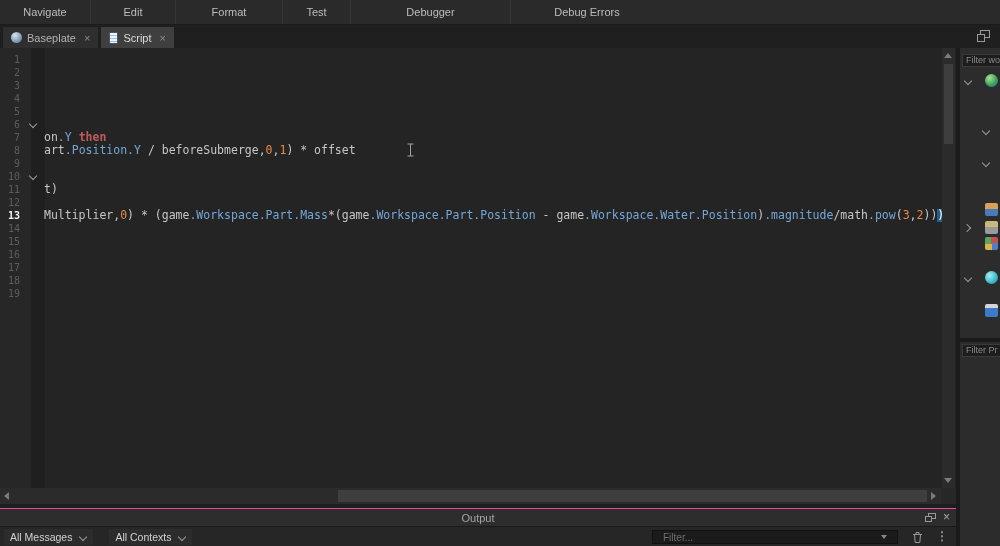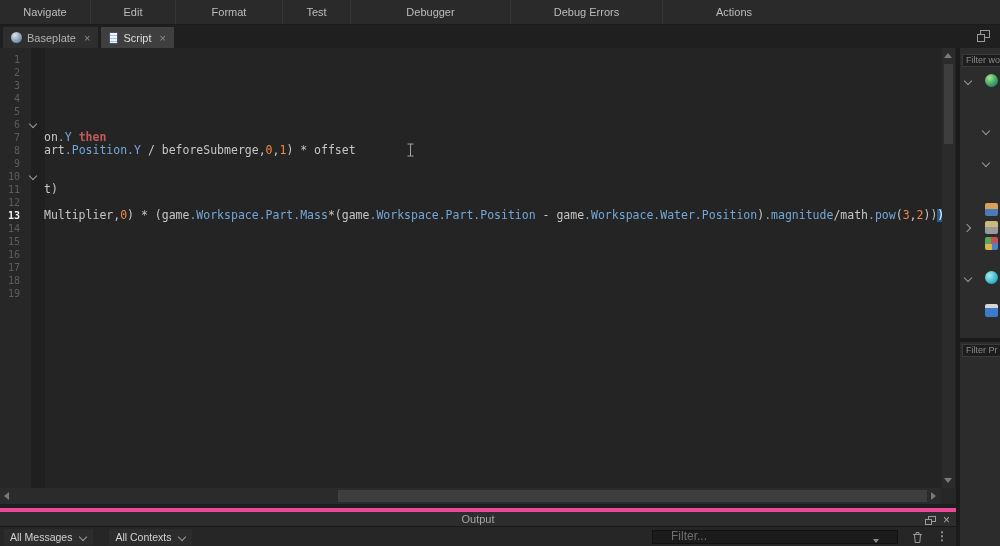--- a/index.html
+++ b/index.html
@@ -65,29 +65,29 @@
   .tri-up{left:2px;top:5px;border-left:4px solid transparent;border-right:4px solid transparent;border-bottom:5px solid #7a7a7a}
   .tri-down{left:2px;bottom:5px;border-left:4px solid transparent;border-right:4px solid transparent;border-top:5px solid #7a7a7a}
   .hscroll{height:16px;background:#2b2b2b;position:relative}
   .hthumb{position:absolute;left:338px;width:589px;top:2px;height:12px;background:#3e3e3e}
   .tri-left{left:4px;top:4px;border-top:4px solid transparent;border-bottom:4px solid transparent;border-right:5px solid #7a7a7a}
   .tri-right{left:931px;top:4px;border-top:4px solid transparent;border-bottom:4px solid transparent;border-left:5px solid #7a7a7a}
   .hcorner{position:absolute;right:0;top:0;width:15px;height:16px;background:#272727}
   .gap-strip{height:4px;background:#1e1e1e}
 
   
-  .output-header{height:18px;background:#2d2d2d;border-top:4px solid #ec4899;position:relative;
+  .output-header{height:18px;background:#2d2d2d;border-top:1px solid #ec4899;position:relative;
     display:flex;align-items:center;justify-content:center;font-size:11px;color:#a5a5a5}
   .oh-icon{position:absolute;right:20px;top:4px;line-height:0}
   .oh-close{position:absolute;right:6px;top:1px;color:#aaaaaa;font-size:12px}
   .output-toolbar{height:20px;background:#262626;border-top:1px solid #191919;position:relative;display:flex;align-items:center}
   .dropdown{display:flex;align-items:center;gap:7px;height:16px;padding:0 6px;margin-left:4px;background:#2c2c2c;font-size:10.5px;color:#d2d2d2}
   .dropdown + .dropdown{margin-left:16px}
   .filter-input{position:absolute;left:652px;top:3px;width:246px;height:14px;background:#1b1b1b;border:1px solid #111111;
-    display:flex;align-items:flex-end;padding:0 18px;font-size:12px;color:#6f6f6f}
+    display:flex;align-items:center;padding:0 10px;font-size:10px;color:#6f6f6f}
   .combo-tri{margin-left:auto;width:0;height:0;border-left:3.5px solid transparent;border-right:3.5px solid transparent;border-top:4px solid #8a8a8a}
   .trash{position:absolute;left:912px;top:4px;line-height:0}
   .kebab{position:absolute;left:936px;top:2px;color:#9a9a9a;font-size:12px;font-weight:bold}
 
   
   .panel-filter{position:absolute;top:2px;left:2px;width:44px;height:13px;background:#1d1d1d;border:1px solid #3a3a3a;
     font-size:9px;color:#8a8a8a;line-height:11px;padding-left:3px;white-space:nowrap;overflow:hidden}
   .explorer{position:absolute;top:4px;left:0;right:0;height:290px}
   #explorer-tree{position:absolute;top:0;left:0;right:0;bottom:0}
   .tree-row{position:absolute;height:13px;width:100%}
@@ -116,21 +116,20 @@
 
 <div class="app">
 
   <div class="menubar" id="menubar">
       <div class="menu-item">Navigate</div>
       <div class="menu-item">Edit</div>
       <div class="menu-item">Format</div>
       <div class="menu-item">Test</div>
       <div class="menu-item">Debugger</div>
       <div class="menu-item">Debug Errors</div>
-      <div class="menu-item">Actions</div>
     </div>
 
   <div class="tabbar">
     <div id="tabs" style="display:flex;align-items:flex-end;height:100%">
         <div class="tab">
           <span class="tabicon world-icon"></span>
           <span class="tablabel">Baseplate</span>
           <span class="tabclose">×</span>
         </div>
         <div class="tab active">

